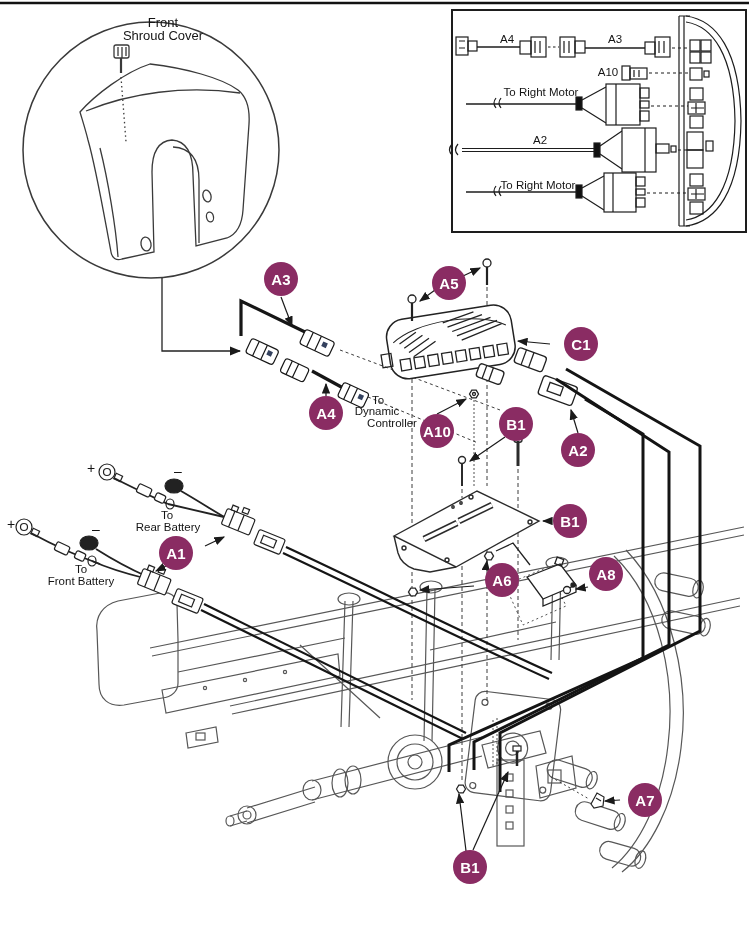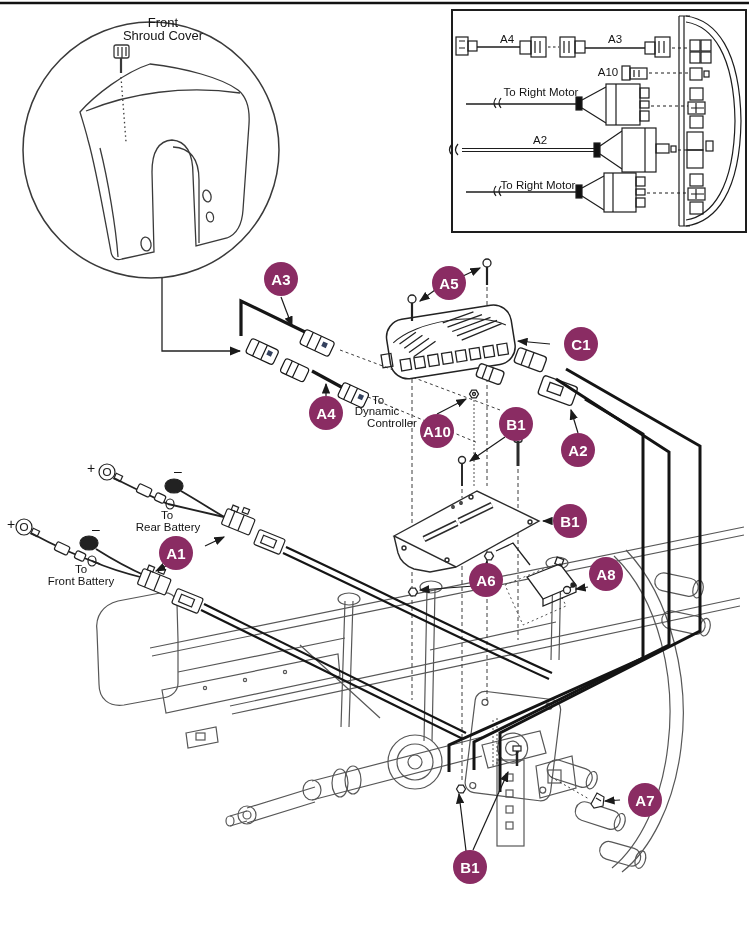--- a/index.html
+++ b/index.html
@@ -469,19 +469,19 @@
   <div class="lbl sign" style="left:96px;top:529px">–</div>
 
   <div class="badge" style="left:281px;top:279px">A3</div>
   <div class="badge" style="left:449px;top:283px">A5</div>
   <div class="badge" style="left:581px;top:344px">C1</div>
   <div class="badge" style="left:326px;top:413px">A4</div>
   <div class="badge" style="left:437px;top:431px">A10</div>
   <div class="badge" style="left:516px;top:424px">B1</div>
   <div class="badge" style="left:578px;top:450px">A2</div>
   <div class="badge" style="left:570px;top:521px">B1</div>
-  <div class="badge" style="left:486px;top:580px">A6</div>
+  <div class="badge" style="left:502px;top:580px">A6</div>
   <div class="badge" style="left:606px;top:574px">A8</div>
   <div class="badge" style="left:176px;top:553px">A1</div>
   <div class="badge" style="left:645px;top:800px">A7</div>
   <div class="badge" style="left:470px;top:867px">B1</div>
 
 </div>
 
 </body></html>

